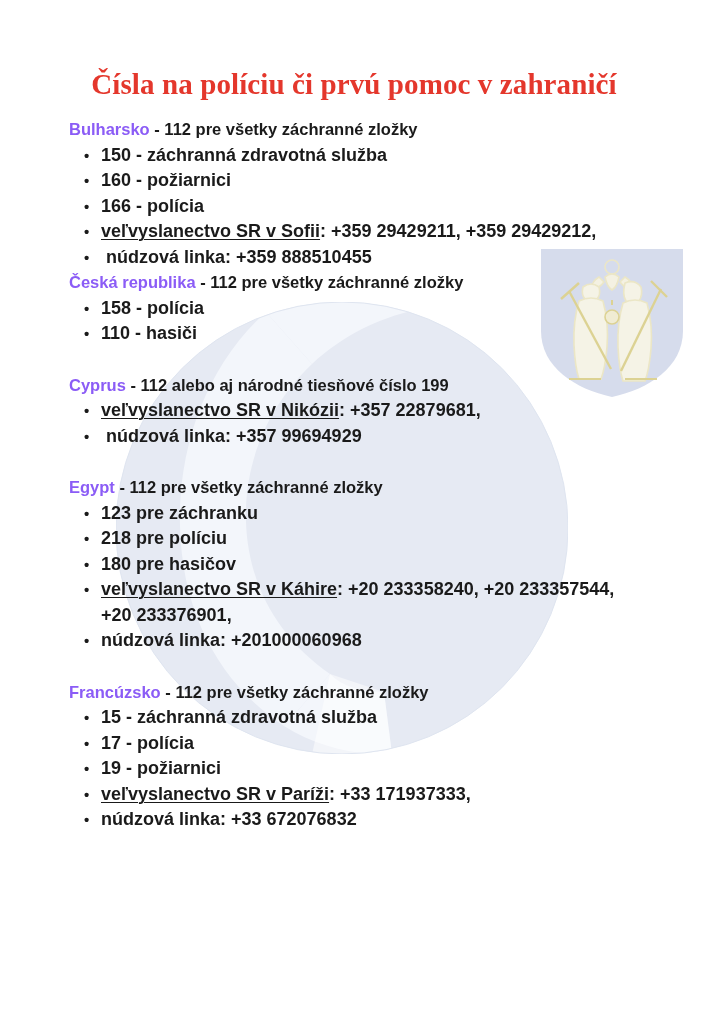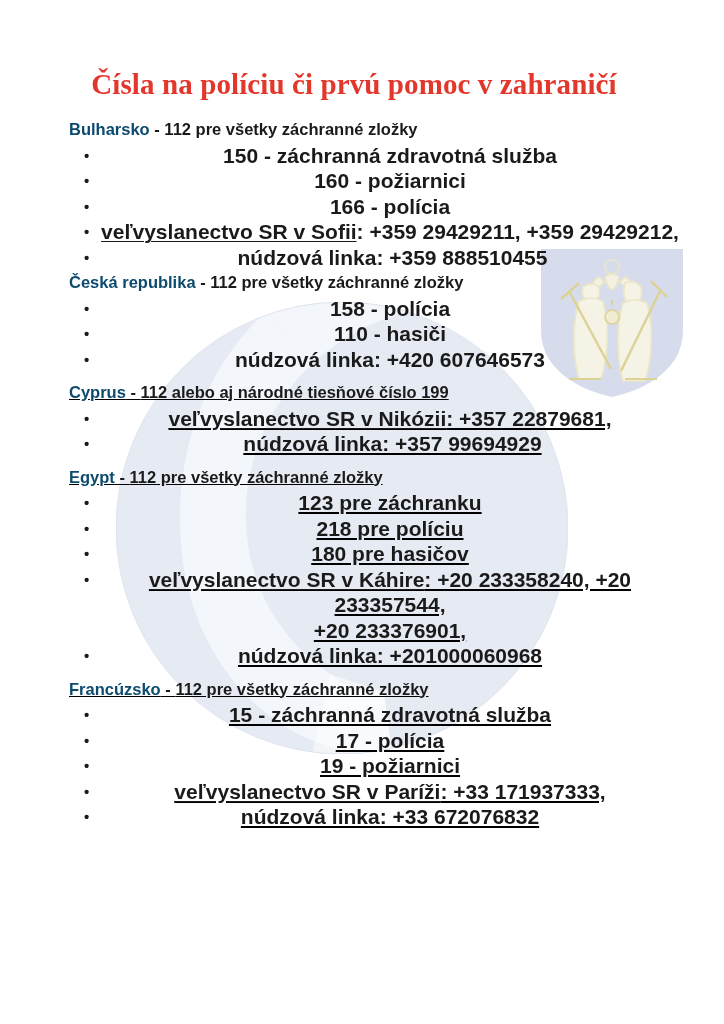--- a/index.html
+++ b/index.html
@@ -72,48 +72,46 @@
     position: absolute;
     left: 69px;
     top: 117px;
     width: 610px;
   }
 
   .section {
     margin: 0;
   }
   .section.spaced {
-    margin-top: 8px;
-    text-decoration: underline;
+    margin-top: 26px;
   }
 
   .section-head {
     font-size: 16.5px;
     line-height: 25.5px;
     font-weight: bold;
     color: #1a1a1a;
     white-space: nowrap;
   }
   .country {
-    color: #0c4a6e;
+    color: #8b5cf6;
   }
 
   .items {
     list-style: none;
     margin: 0;
     padding: 0;
   }
   .item {
     position: relative;
-    font-size: 21px;
+    font-size: 18px;
     line-height: 25.5px;
     font-weight: bold;
     color: #1a1a1a;
     padding-left: 32px;
-    text-align: center;
   }
   .item::before {
     content: "\2022";
     position: absolute;
     left: 15px;
     top: 0;
     font-size: 15px;
     line-height: 25.5px;
     color: #1a1a1a;
   }
@@ -205,21 +203,20 @@
             <li class="item"><span>166 - polícia</span></li>
             <li class="item"><u class="embassy">veľvyslanectvo SR v Sofii</u><span>: +359 29429211, +359 29429212,</span></li>
             <li class="item"><span class="lead-space"></span><span>núdzová linka: +359 888510455</span></li>
           </ul>
         </div>
         <div class="section">
           <div class="section-head"><span class="country">Česká republika</span><span> - </span><span>112 pre všetky záchranné zložky</span></div>
           <ul class="items">
             <li class="item"><span>158 - polícia</span></li>
             <li class="item"><span>110 - hasiči</span></li>
-            <li class="item"><span>núdzová linka: +420 607646573</span></li>
           </ul>
         </div>
         <div class="section spaced">
           <div class="section-head"><span class="country">Cyprus</span><span> - </span><span>112 alebo aj národné tiesňové číslo 199</span></div>
           <ul class="items">
             <li class="item"><u class="embassy">veľvyslanectvo SR v Nikózii</u><span>: +357 22879681,</span></li>
             <li class="item"><span class="lead-space"></span><span>núdzová linka: +357 99694929</span></li>
           </ul>
         </div>
         <div class="section spaced">

